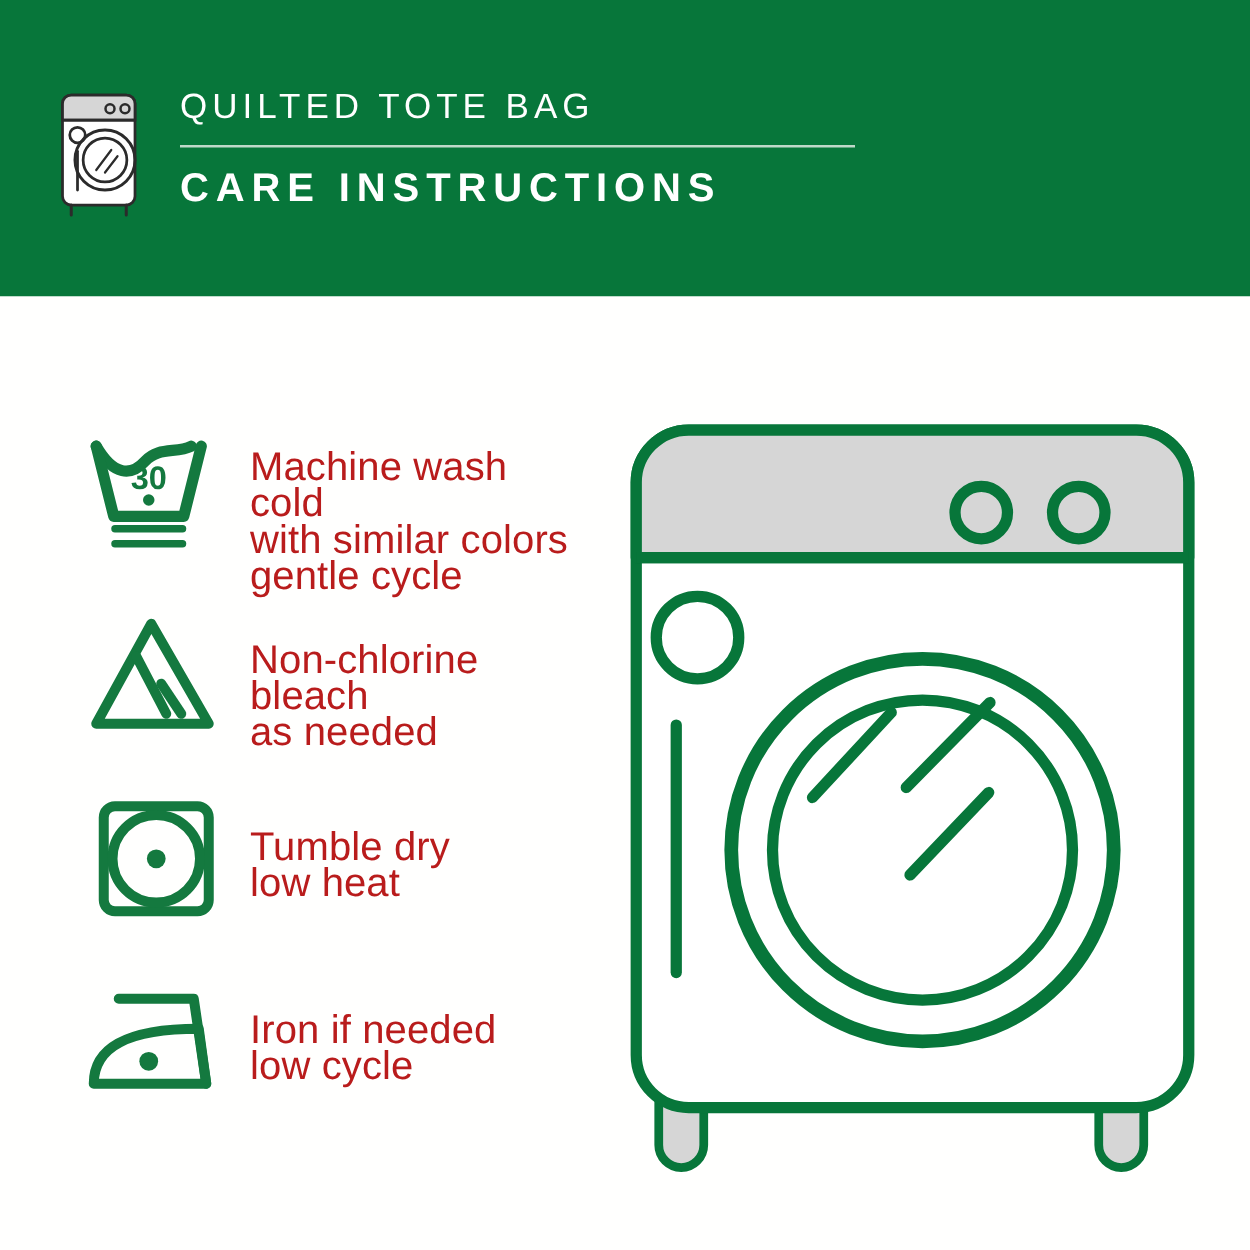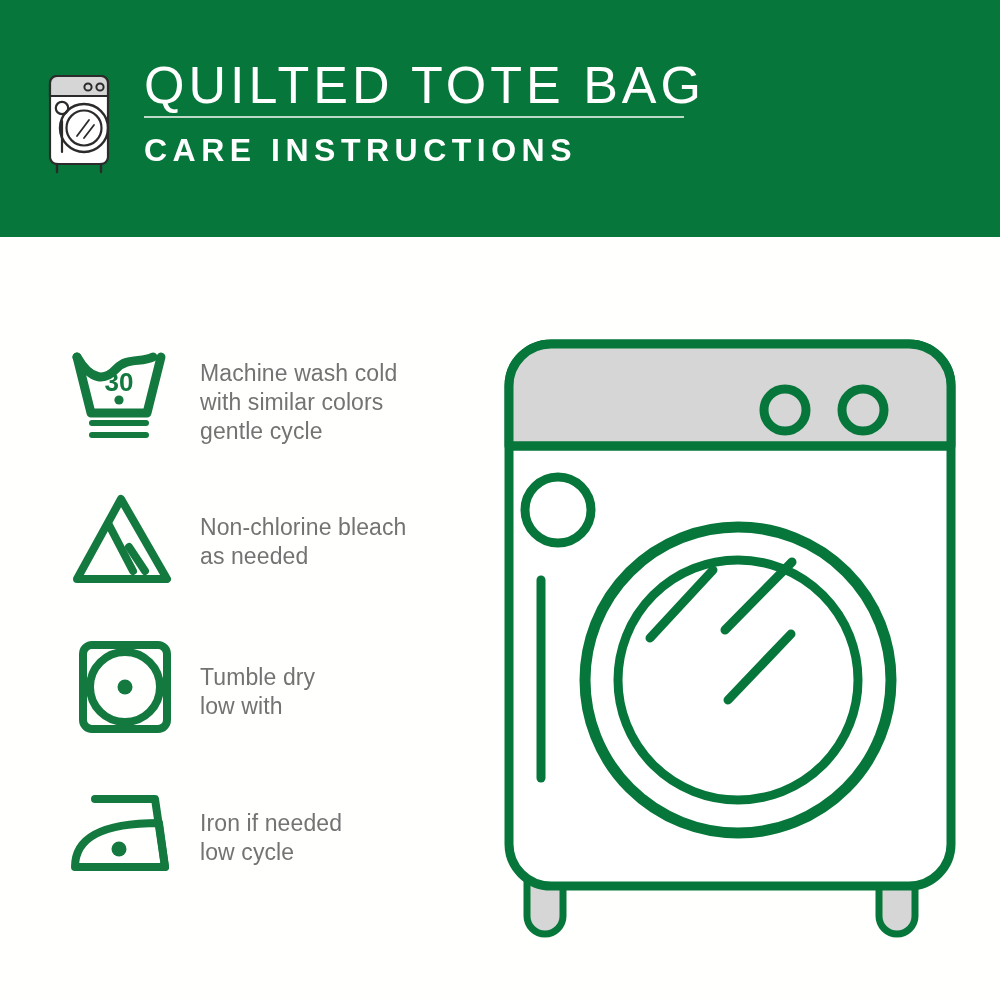--- a/index.html
+++ b/index.html
@@ -38,21 +38,21 @@
     height: 112px;
     flex: none;
     margin-top: 6px;
   }
   #header-text-block {
     display: flex;
     flex-direction: column;
   }
   #title-primary {
     color: #ffffff;
-    font-size: 52px;
+    font-size: 28px;
     line-height: 46px;
     letter-spacing: 4.0px;
     font-weight: 400;
     white-space: nowrap;
     padding-bottom: 6px;
   }
   #title-rule {
     width: 540px;
     height: 2px;
     background: #bfd9c9;
@@ -83,22 +83,22 @@
     gap: 0;
   }
   .care-icon-cell {
     width: 152px;
     flex: none;
     display: flex;
     align-items: center;
     justify-content: center;
   }
   .care-text {
-    color: #737373;
-    font-size: 23px;
+    color: #b91c1c;
+    font-size: 32px;
     line-height: 29px;
     font-weight: 400;
     letter-spacing: 0.1px;
     white-space: pre-line;
     padding-top: 2px;
   }
 
   #row-wash   { top: 110px; }
   #row-bleach { top: 252px; }
   #row-dry    { top: 400px; }
@@ -195,21 +195,21 @@
 
     <div class="care-row" id="row-dry">
       <div class="care-icon-cell">
         <svg width="106" height="100" viewBox="0 0 106 100">
           <rect x="12" y="8" width="84" height="84" rx="9" fill="none" stroke="#14793f" stroke-width="8"></rect>
           <circle cx="54" cy="50" r="35" fill="none" stroke="#14793f" stroke-width="8"></circle>
           <circle cx="54" cy="50" r="7.5" fill="#14793f"></circle>
         </svg>
       </div>
       <div class="care-text">Tumble dry
-low with</div>
+low heat</div>
     </div>
 
     <div class="care-row" id="row-iron">
       <div class="care-icon-cell">
         <svg width="110" height="92" viewBox="0 0 110 92">
 
           <path d="M26 10 L86 10 L96 78" fill="none" stroke="#14793f" stroke-width="8" stroke-linecap="round" stroke-linejoin="round"></path>
 
           <path d="M6 78 C6 48 34 34 90 34 L96 78 Z" fill="none" stroke="#14793f" stroke-width="8" stroke-linecap="round" stroke-linejoin="round"></path>
           <circle cx="50" cy="60" r="7.5" fill="#14793f"></circle>

